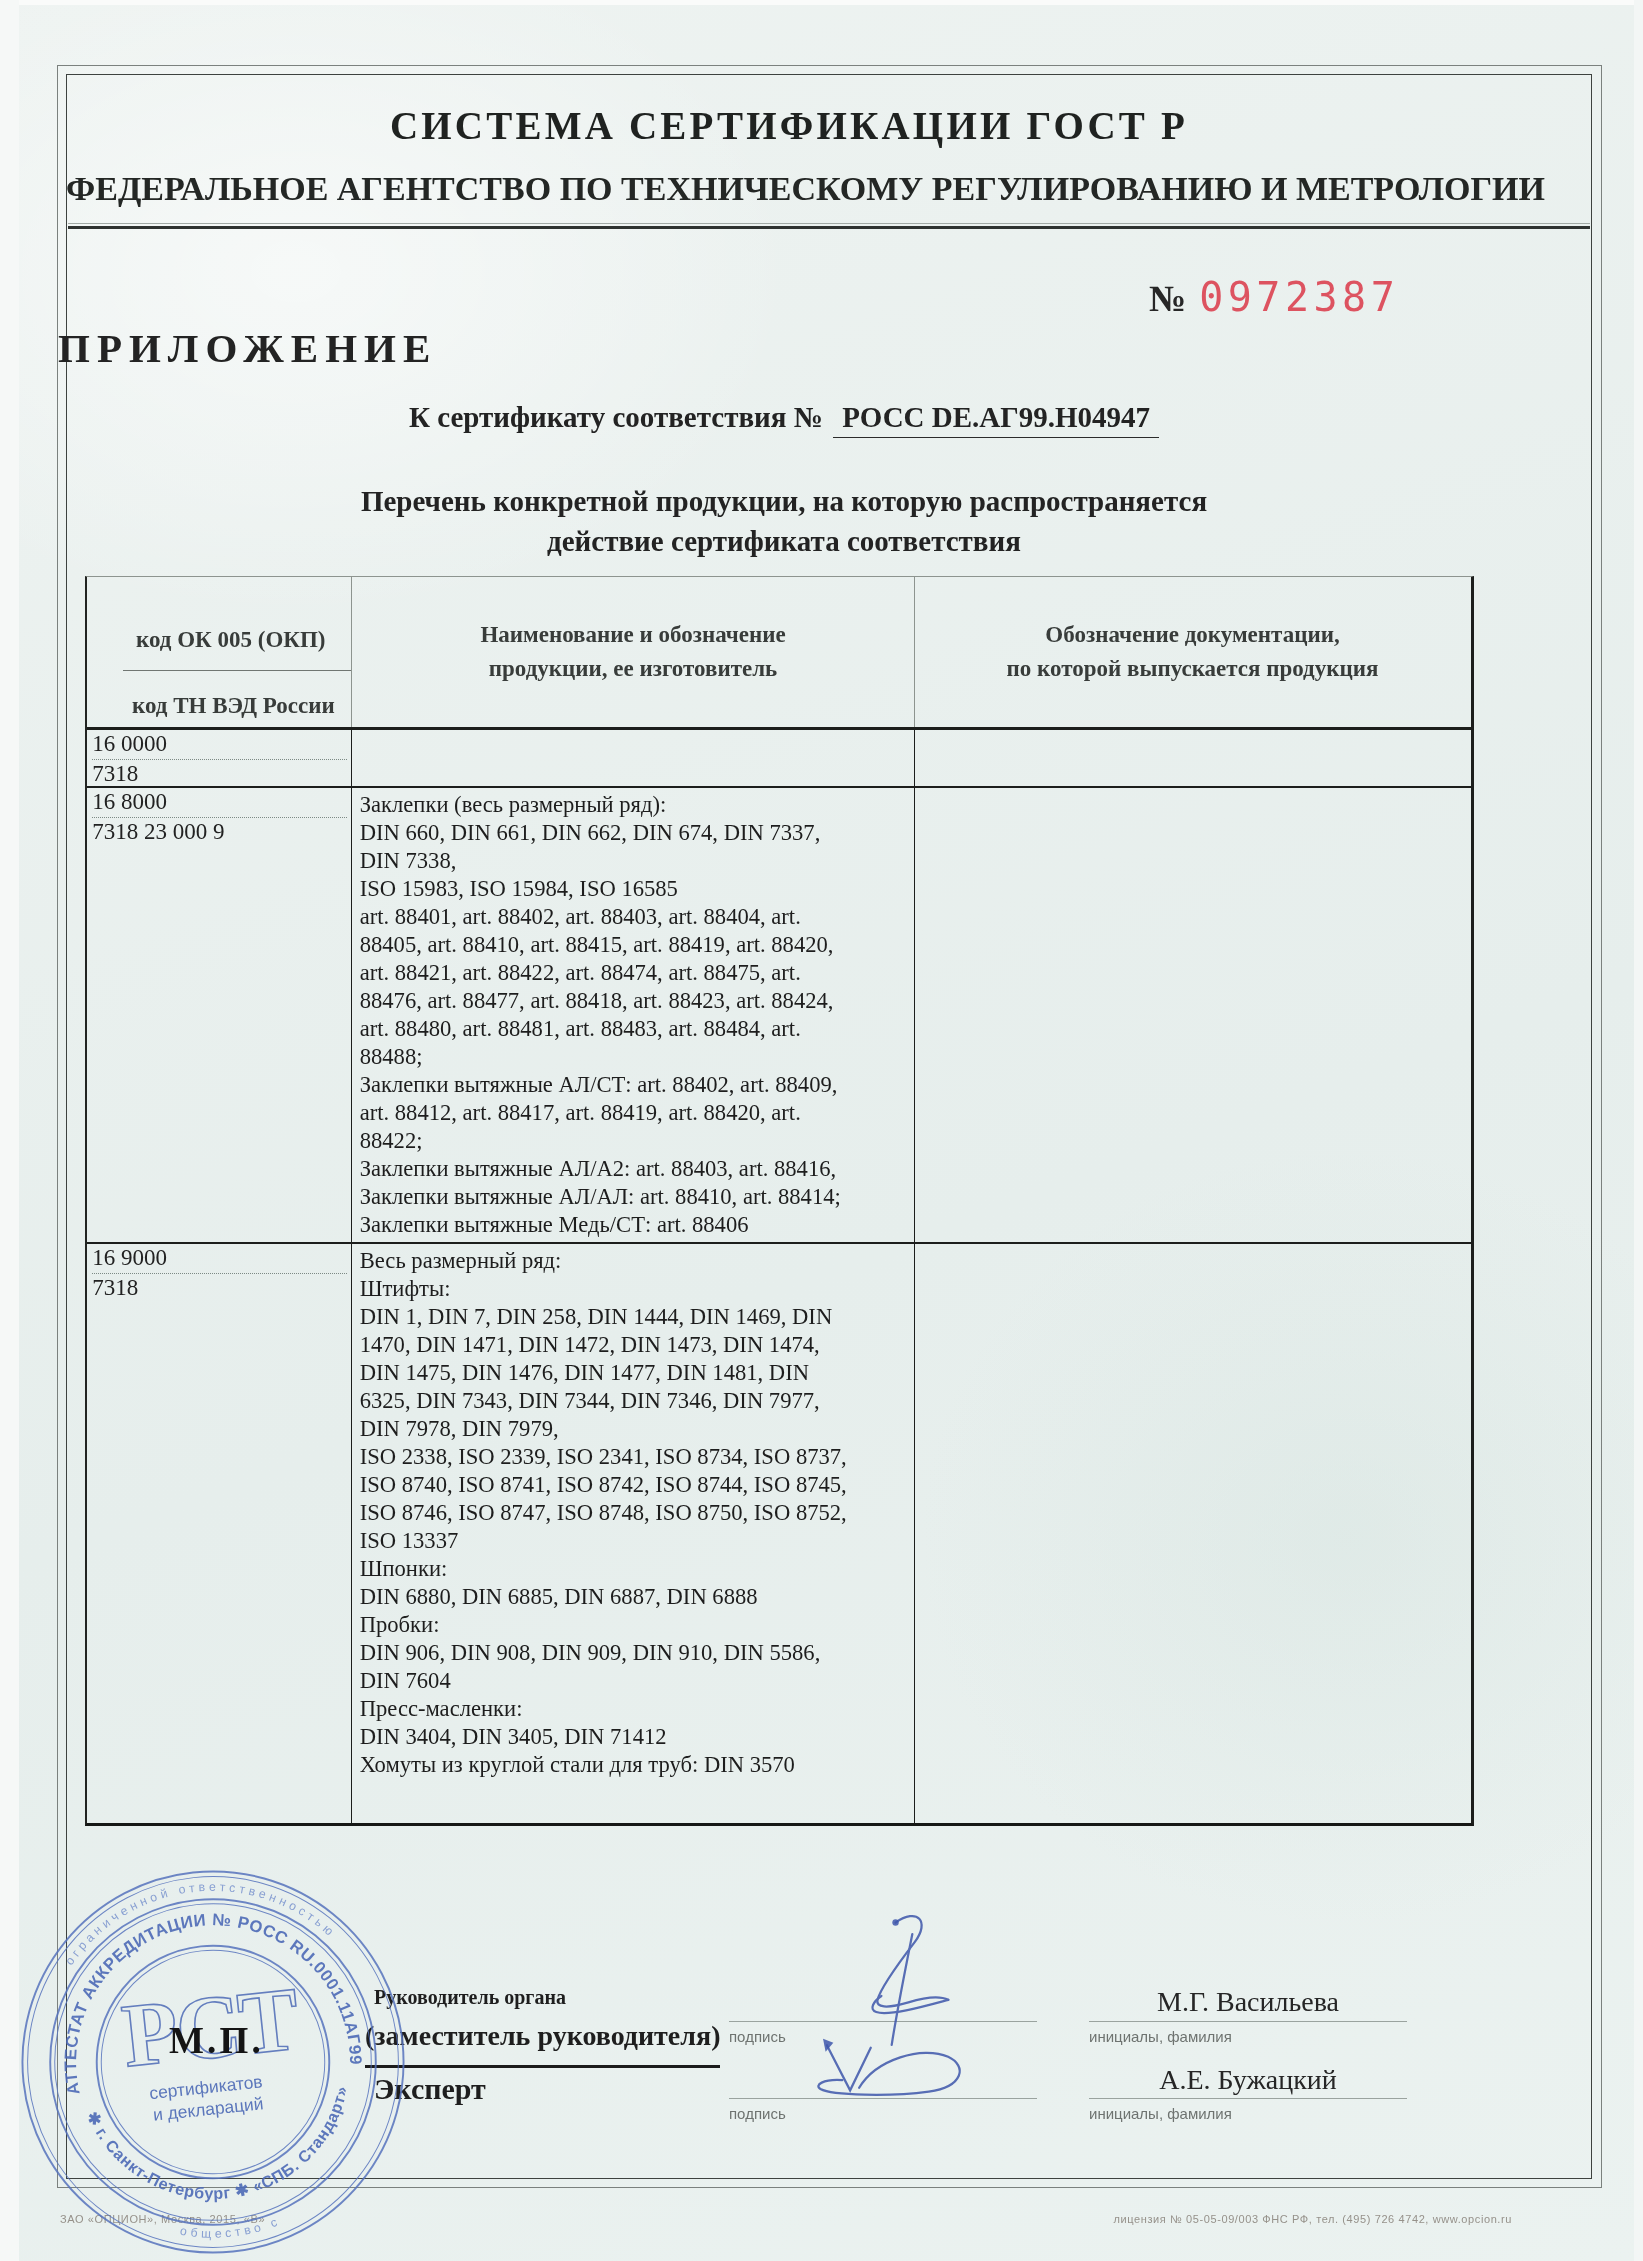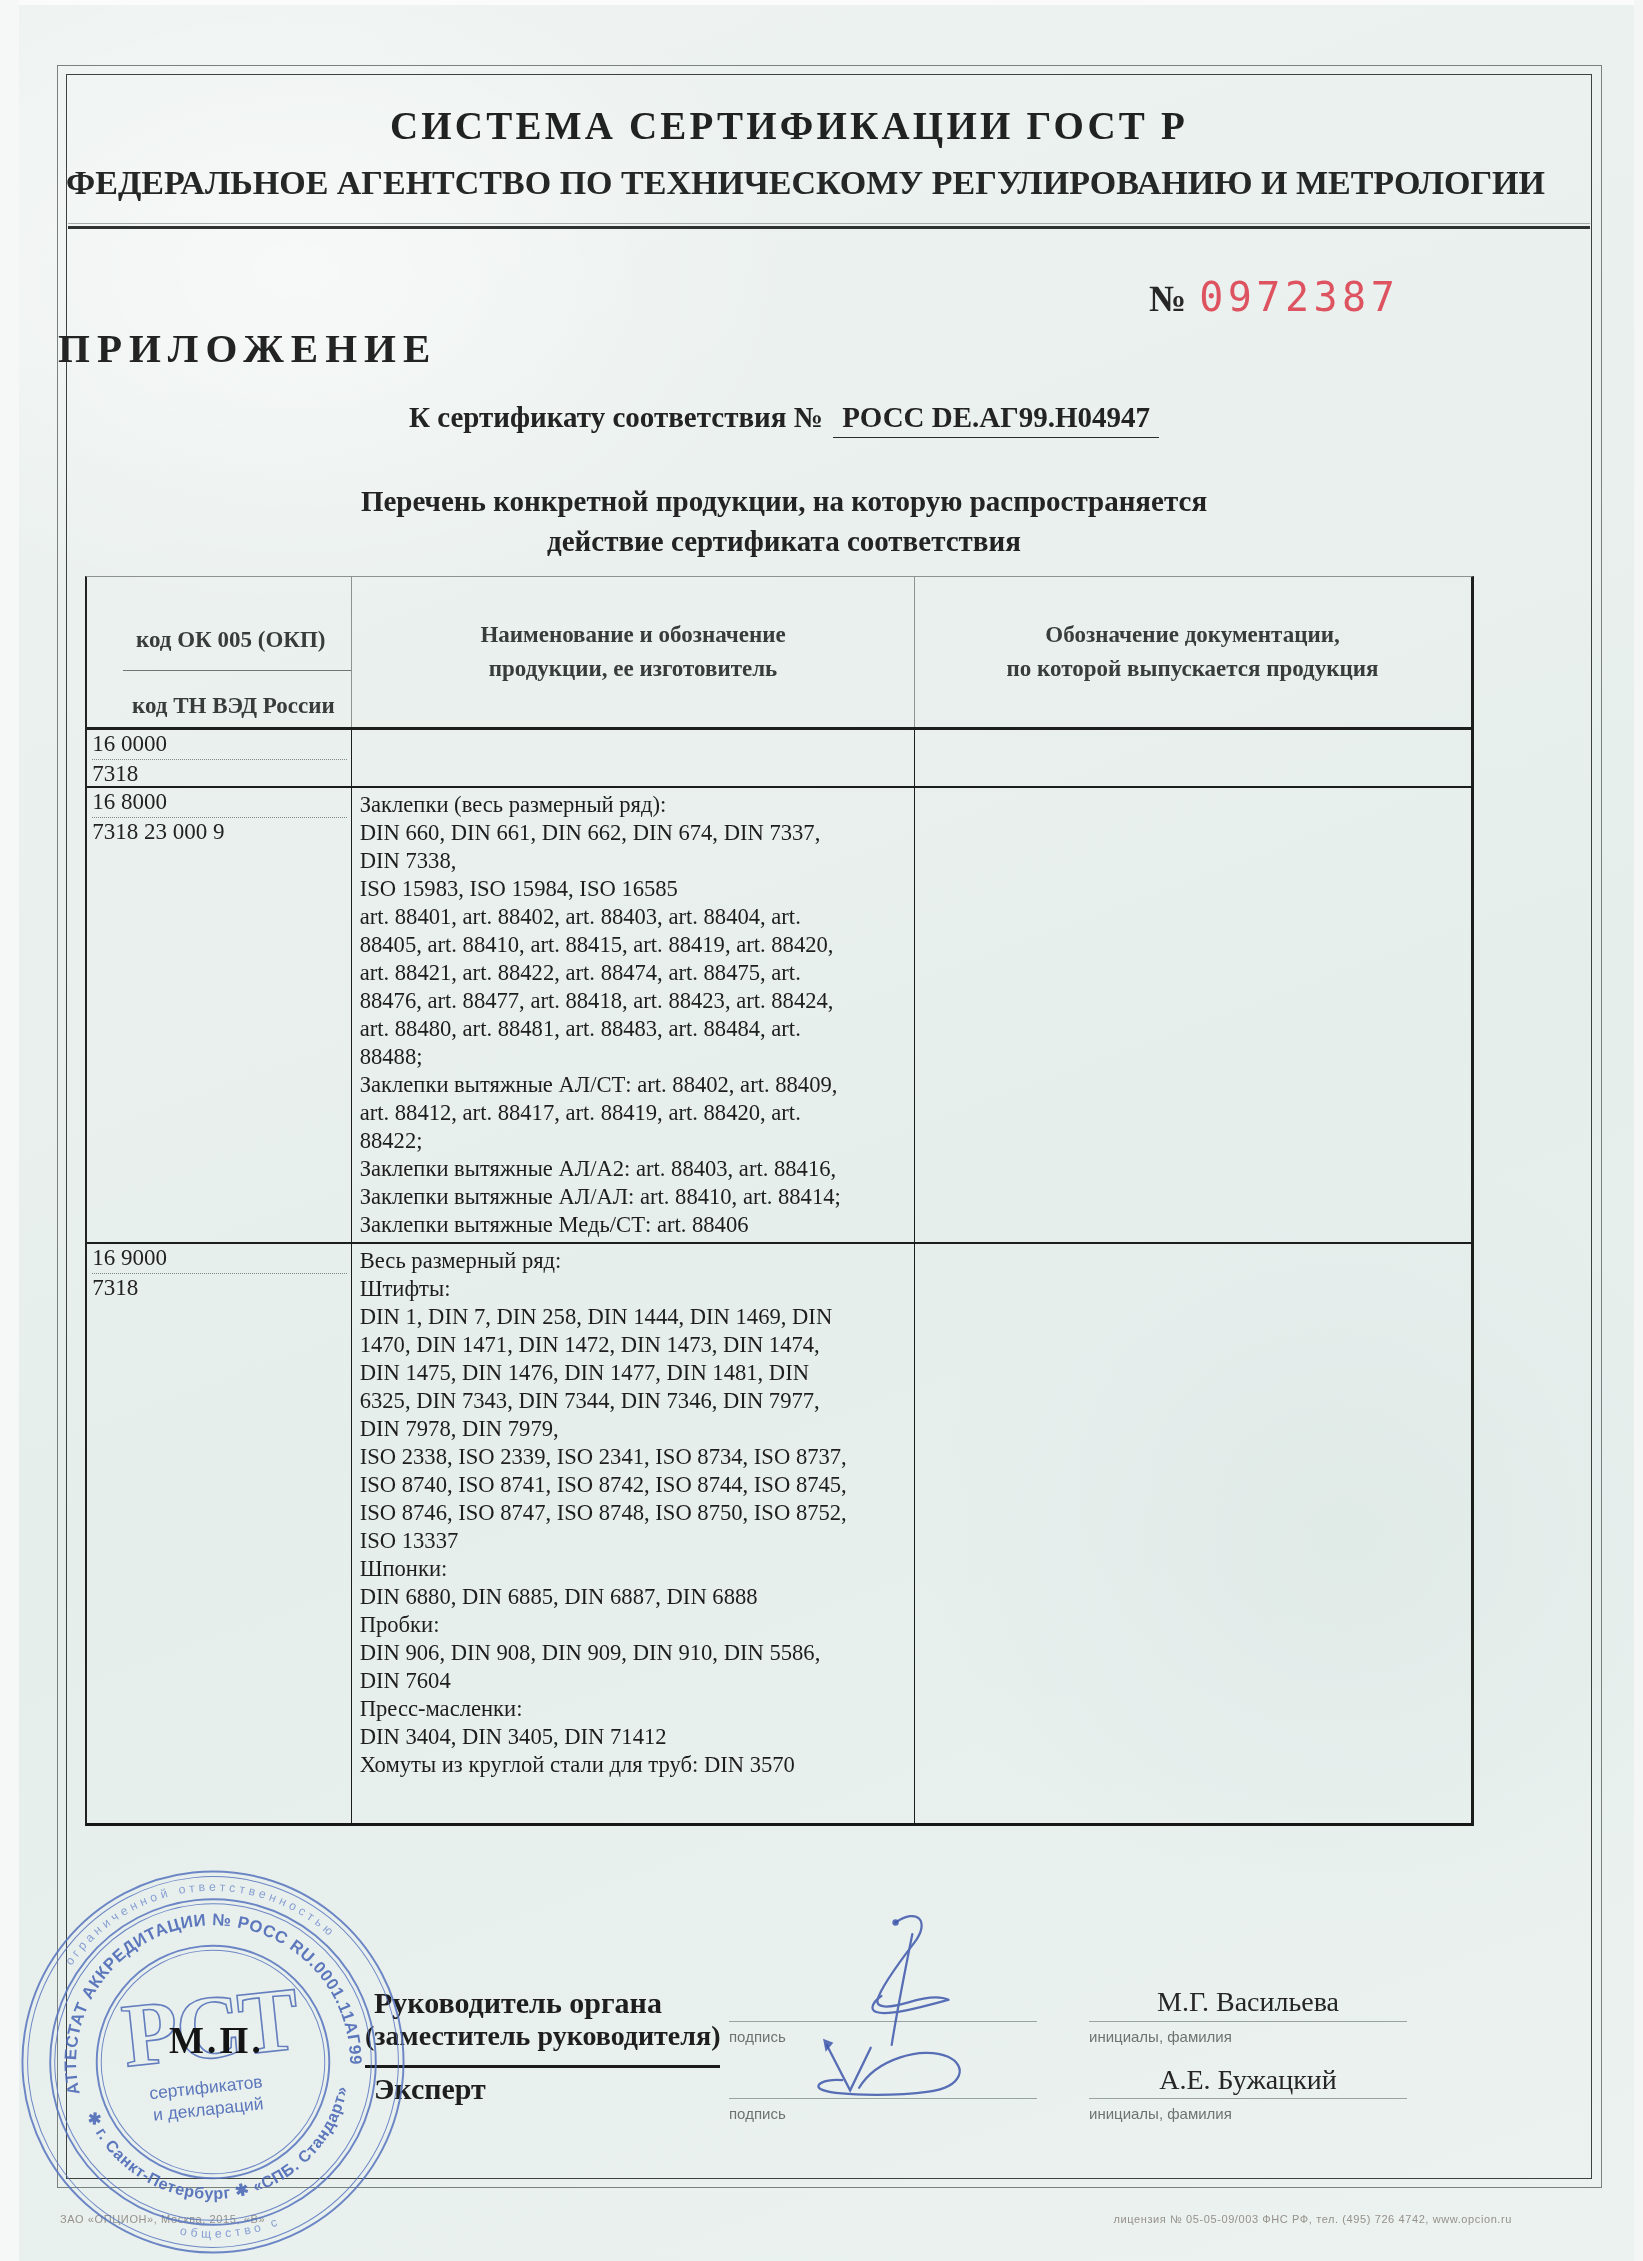--- a/index.html
+++ b/index.html
@@ -15,21 +15,21 @@
 
   .border-outer{position:absolute;left:57px;top:65px;width:1545px;height:2123px;
     border:1.3px solid #7b817e;box-sizing:border-box;z-index:1;}
   .border-inner{position:absolute;left:66px;top:74px;width:1526px;height:2105px;
     border:1.9px solid #3d423f;box-sizing:border-box;z-index:1;}
   .header-rule-light{position:absolute;left:68px;top:223px;width:1522px;height:1.3px;background:#a2aaa6;z-index:1;}
   .header-rule-dark{position:absolute;left:68px;top:226px;width:1522px;height:3.2px;background:#2e3230;z-index:1;}
 
   .hline1{position:absolute;left:66px;top:103px;width:1446px;text-align:center;
     font-size:39px;font-weight:bold;letter-spacing:3.2px;color:#1f2220;white-space:nowrap;z-index:2;}
-  .hline2{position:absolute;left:66px;top:164px;width:1446px;text-align:center;
+  .hline2{position:absolute;left:66px;top:170px;width:1446px;text-align:center;
     font-size:34px;font-weight:bold;letter-spacing:0px;color:#242725;white-space:nowrap;z-index:2;}
 
   .certnum{position:absolute;left:1149px;top:274px;display:flex;align-items:baseline;gap:13px;z-index:2;}
   .certnum .no{font-size:37px;font-weight:bold;color:#272727;}
   .certnum .digits{font-family:"DejaVu Sans Mono", monospace;font-size:40px;font-weight:normal;
     color:#dd5360;letter-spacing:4.5px;}
 
   .appendix{position:absolute;left:58px;top:324px;width:1452px;text-align:left;
     font-size:41px;font-weight:bold;letter-spacing:7px;color:#232323;z-index:2;}
 
@@ -63,21 +63,21 @@
   .hc1 .b{flex:1;padding:22px 0 0 9px;font-size:23px;font-weight:bold;color:#383c3a;}
   .hcent{display:flex;align-items:center;justify-content:center;text-align:center;
     font-size:23px;font-weight:bold;line-height:34px;color:#383c3a;white-space:pre-line;}
 
   .codecell{padding:1.3px 3.9px 0 5.2px;font-size:23px;color:#222;}
   .codecell .okp{line-height:26px;}
   .codecell .dots{border-top:1.9px dotted #7d8a85;margin:1.9px 0 1.3px 0;}
   .codecell .tnved{line-height:26px;}
   .namecell{padding:3.2px 3.9px 0 7.7px;font-size:22.6px;line-height:28px;color:#1d1d1d;white-space:pre-line;}
 
-  .role1{position:absolute;left:374px;top:1986px;font-size:30px;font-weight:bold;color:#1e1e1e;z-index:3;}
+  .role1{position:absolute;left:374px;top:1986px;font-size:20px;font-weight:bold;color:#1e1e1e;z-index:3;}
   .role1b{position:absolute;left:365px;top:2020px;font-size:28px;font-weight:bold;color:#1e1e1e;
     border-bottom:3.9px solid #1b1b1b;padding-bottom:13px;z-index:3;}
   .role2{position:absolute;left:374px;top:2072px;font-size:30px;font-weight:bold;color:#1e1e1e;z-index:3;}
 
   .sigline{position:absolute;height:1.3px;background:#9aa39f;z-index:3;}
   .cap{position:absolute;text-align:left;font-family:"Liberation Sans", sans-serif;
     font-size:15px;color:#6e7370;z-index:3;}
   .pname{position:absolute;width:318px;text-align:center;font-size:28px;color:#262626;z-index:3;}
 
   .fineprint{position:absolute;left:60px;top:2213px;width:1452px;display:flex;justify-content:space-between;

